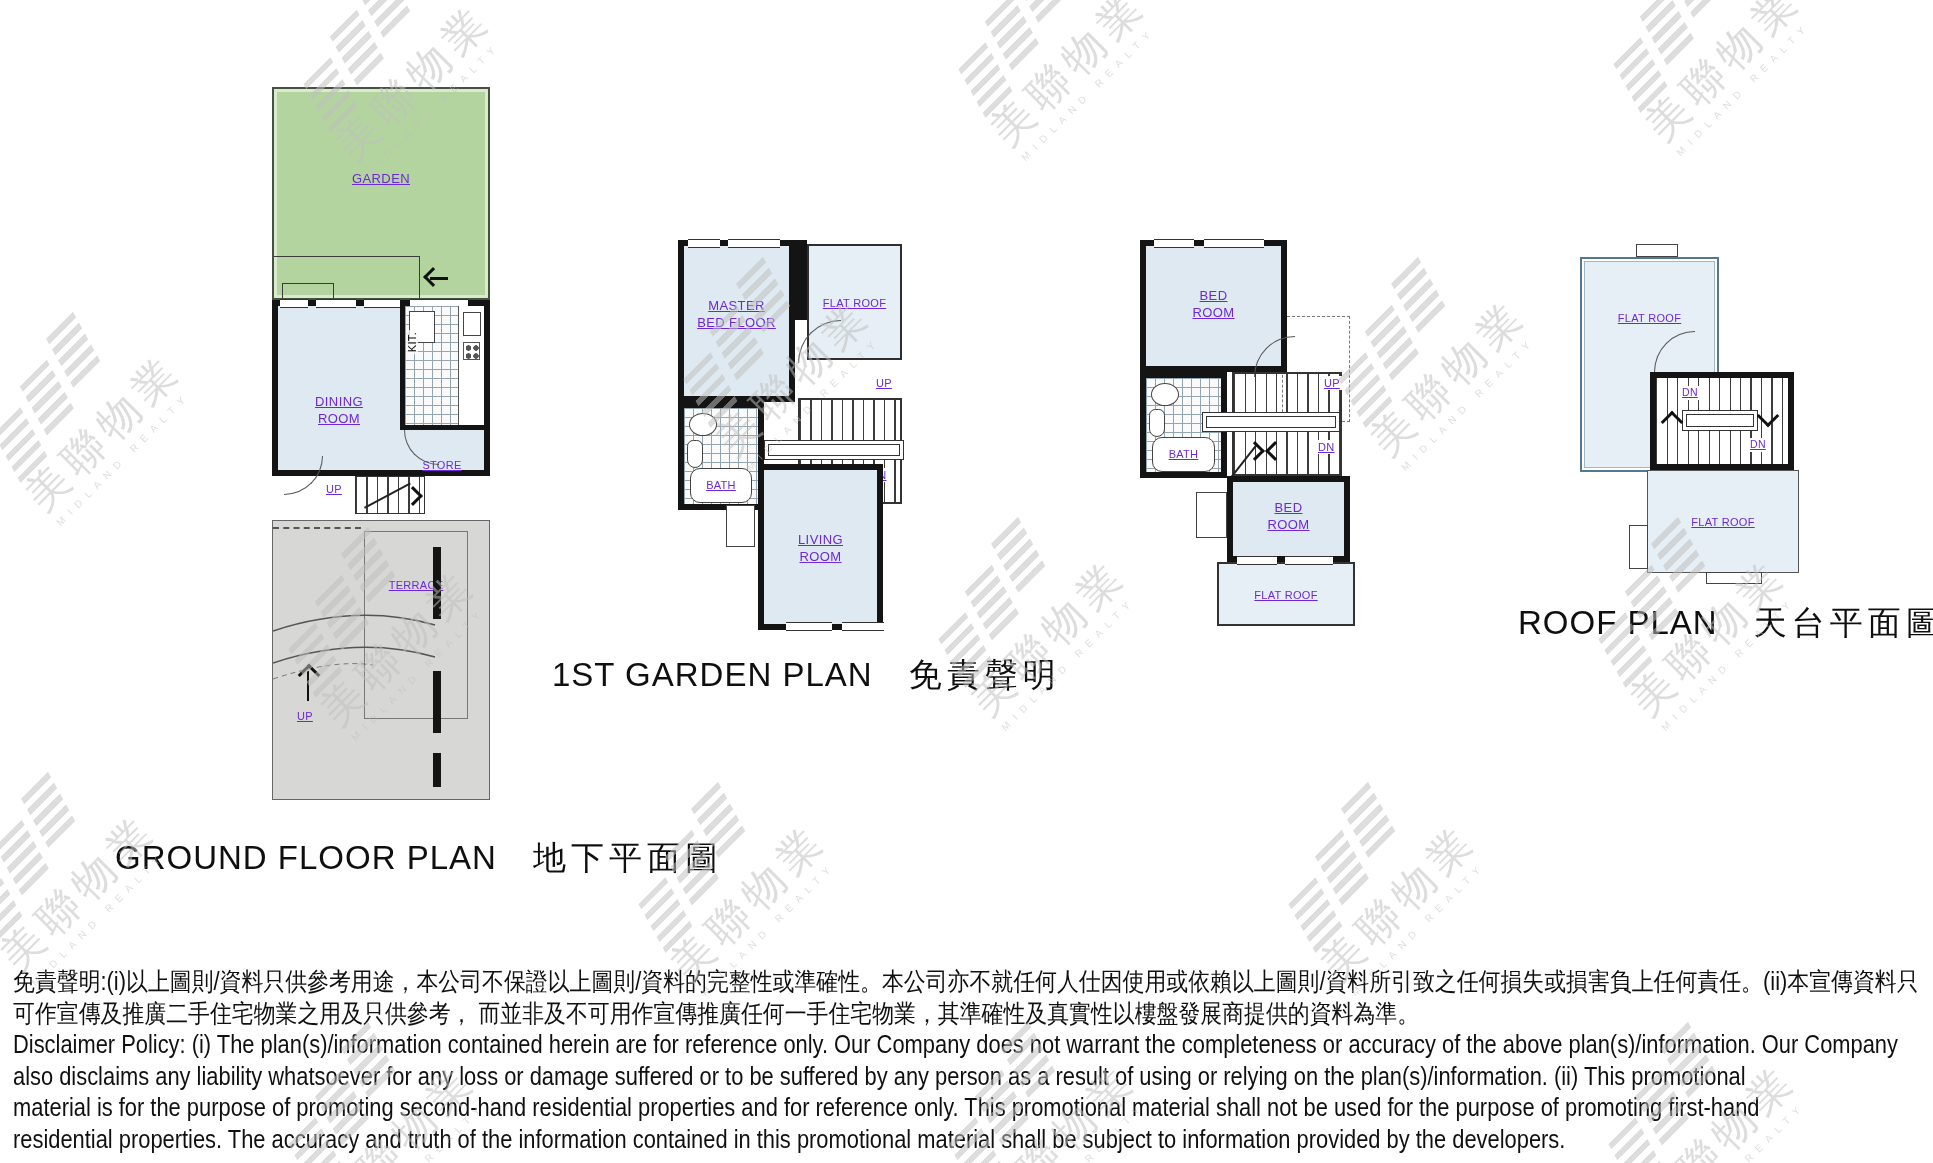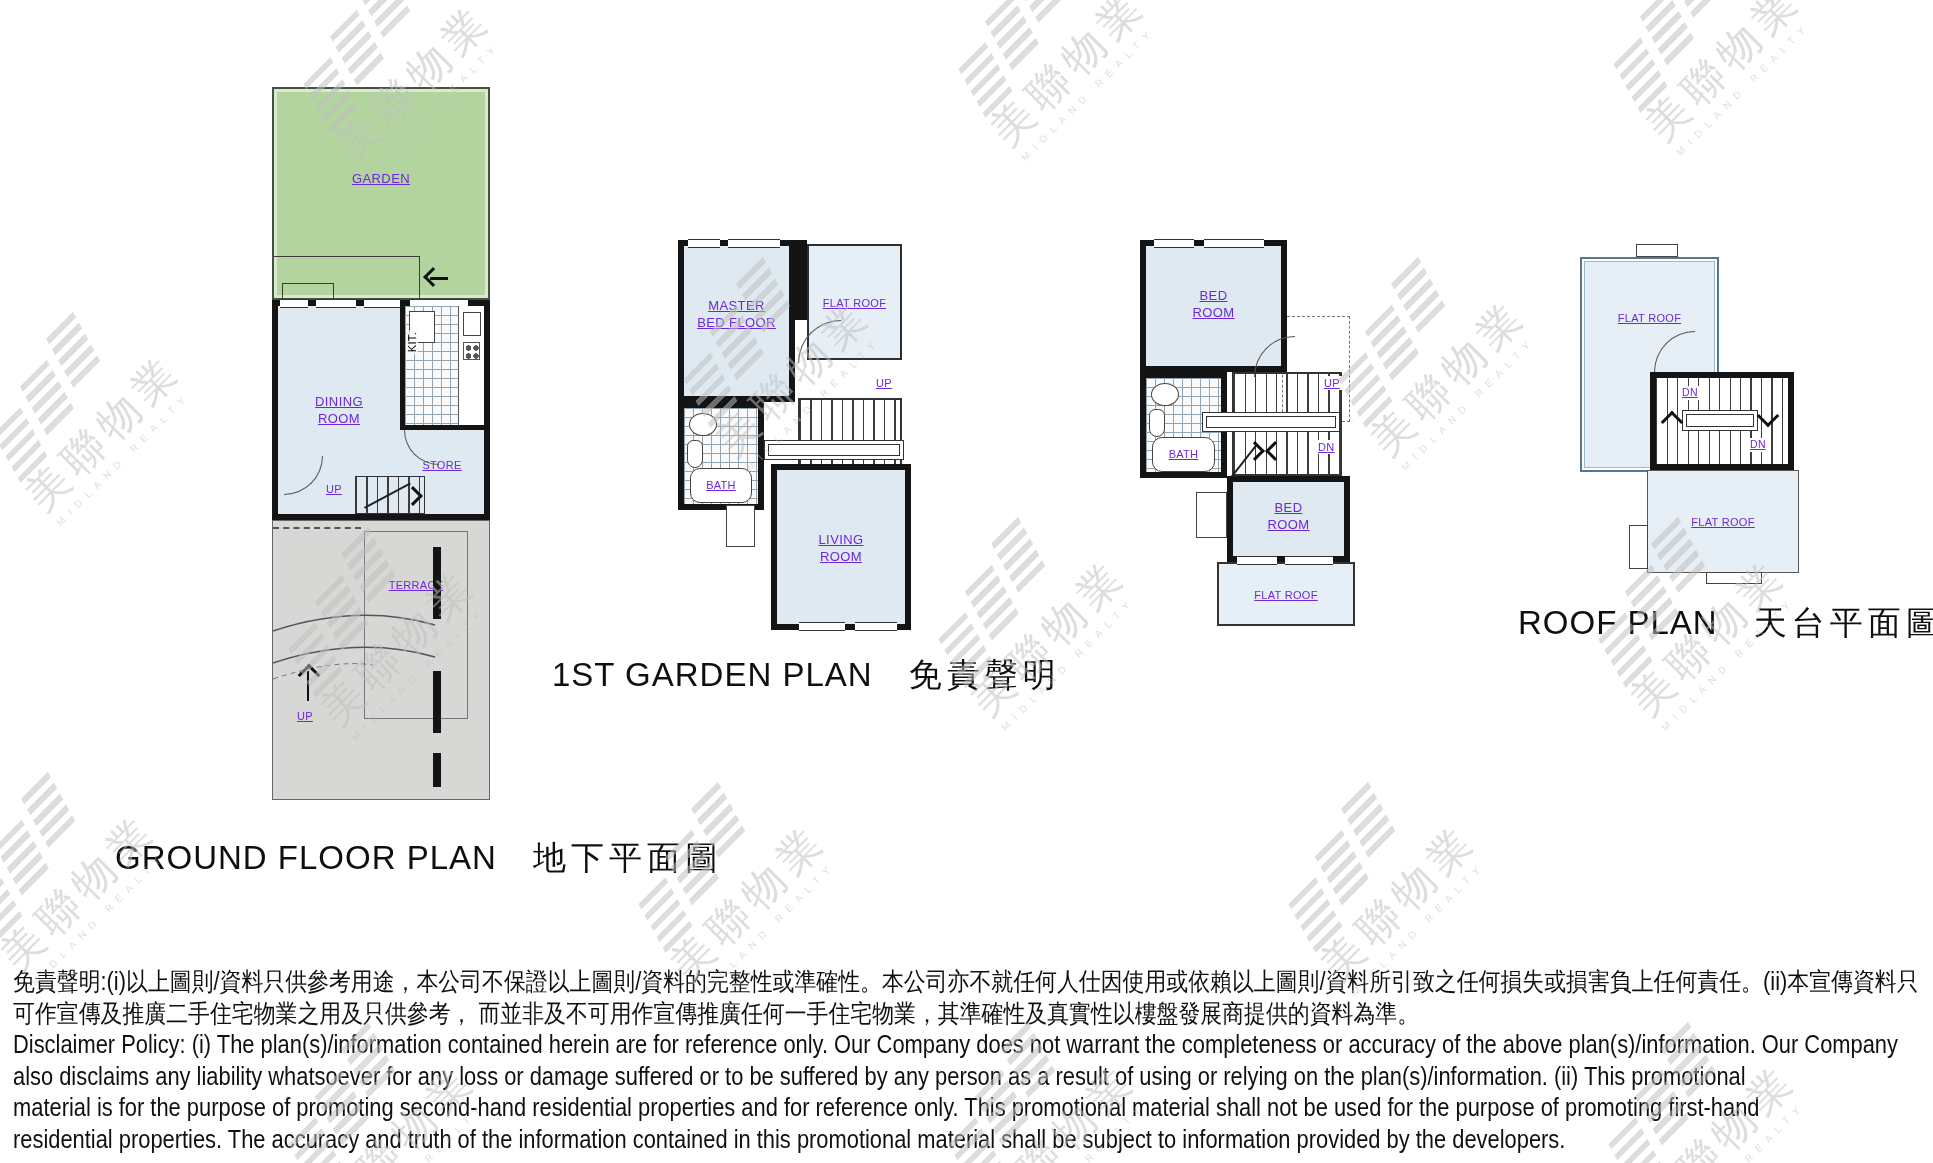--- a/index.html
+++ b/index.html
@@ -68,21 +68,21 @@
       <div class="abs lbl" style="left:0;right:0;top:82px;">GARDEN</div>
       <div class="abs" style="left:0;bottom:0;width:146px;height:42px;border-top:1.3px solid #3c3c3c;border-right:1.3px solid #3c3c3c;"></div>
       <div class="abs" style="left:8px;bottom:0;width:52px;height:15px;border:1px solid #3c3c3c;border-bottom:none;"></div>
 
       <div>
         <div class="chev l" style="left:152px;bottom:14px;"></div>
         <div class="abs" style="left:156px;bottom:18.5px;width:18px;height:2.6px;background:#111;"></div>
       </div>
     </div>
 
-    <div class="abs room" style="left:0;top:213px;width:218px;height:220px;">
+    <div class="abs room" style="left:0;top:213px;width:218px;height:176px;">
 
       <div class="win" style="left:2px;top:-7px;width:28px;"></div>
       <div class="win" style="left:38px;top:-7px;width:40px;"></div>
       <div class="win" style="left:86px;top:-7px;width:36px;"></div>
       <div class="win" style="left:132px;top:-7px;width:58px;"></div>
 
       <div class="abs lbl" style="left:0;width:122px;top:88px;">
         <div>DINING</div>
         <div>ROOM</div>
       </div>
@@ -168,21 +168,21 @@
       <div class="abs" style="left:18px;top:72px;width:1.6px;height:42px;background:#222;transform:rotate(38deg);transform-origin:0 0;"></div>
     </div>
     <div class="rail" style="left:86px;top:200px;width:138px;height:18px;">
         <i></i>
       </div>
     <div class="chev r" style="left:132px;top:232px;"></div>
     <div class="chev l" style="left:152px;top:232px;"></div>
     <div class="abs lbl sm" style="left:196px;top:136px;background:#fff;padding:0 2px;">UP</div>
     <div class="abs lbl sm" style="left:190px;top:228px;background:#fff;padding:0 2px;">DN</div>
 
-    <div class="abs room" style="left:93px;top:224px;width:140px;height:166px;">
+    <div class="abs room" style="left:80px;top:224px;width:125px;height:166px;">
       <div class="abs lbl" style="left:0;right:0;top:62px;">
         <div>LIVING</div>
         <div>ROOM</div>
       </div>
       <div class="win" style="left:22px;bottom:-7px;width:46px;"></div>
       <div class="win" style="left:78px;bottom:-7px;width:42px;"></div>
     </div>
     <div class="abs fixture" style="left:48px;top:265px;width:29px;height:42px;"></div>
   </section>
 

